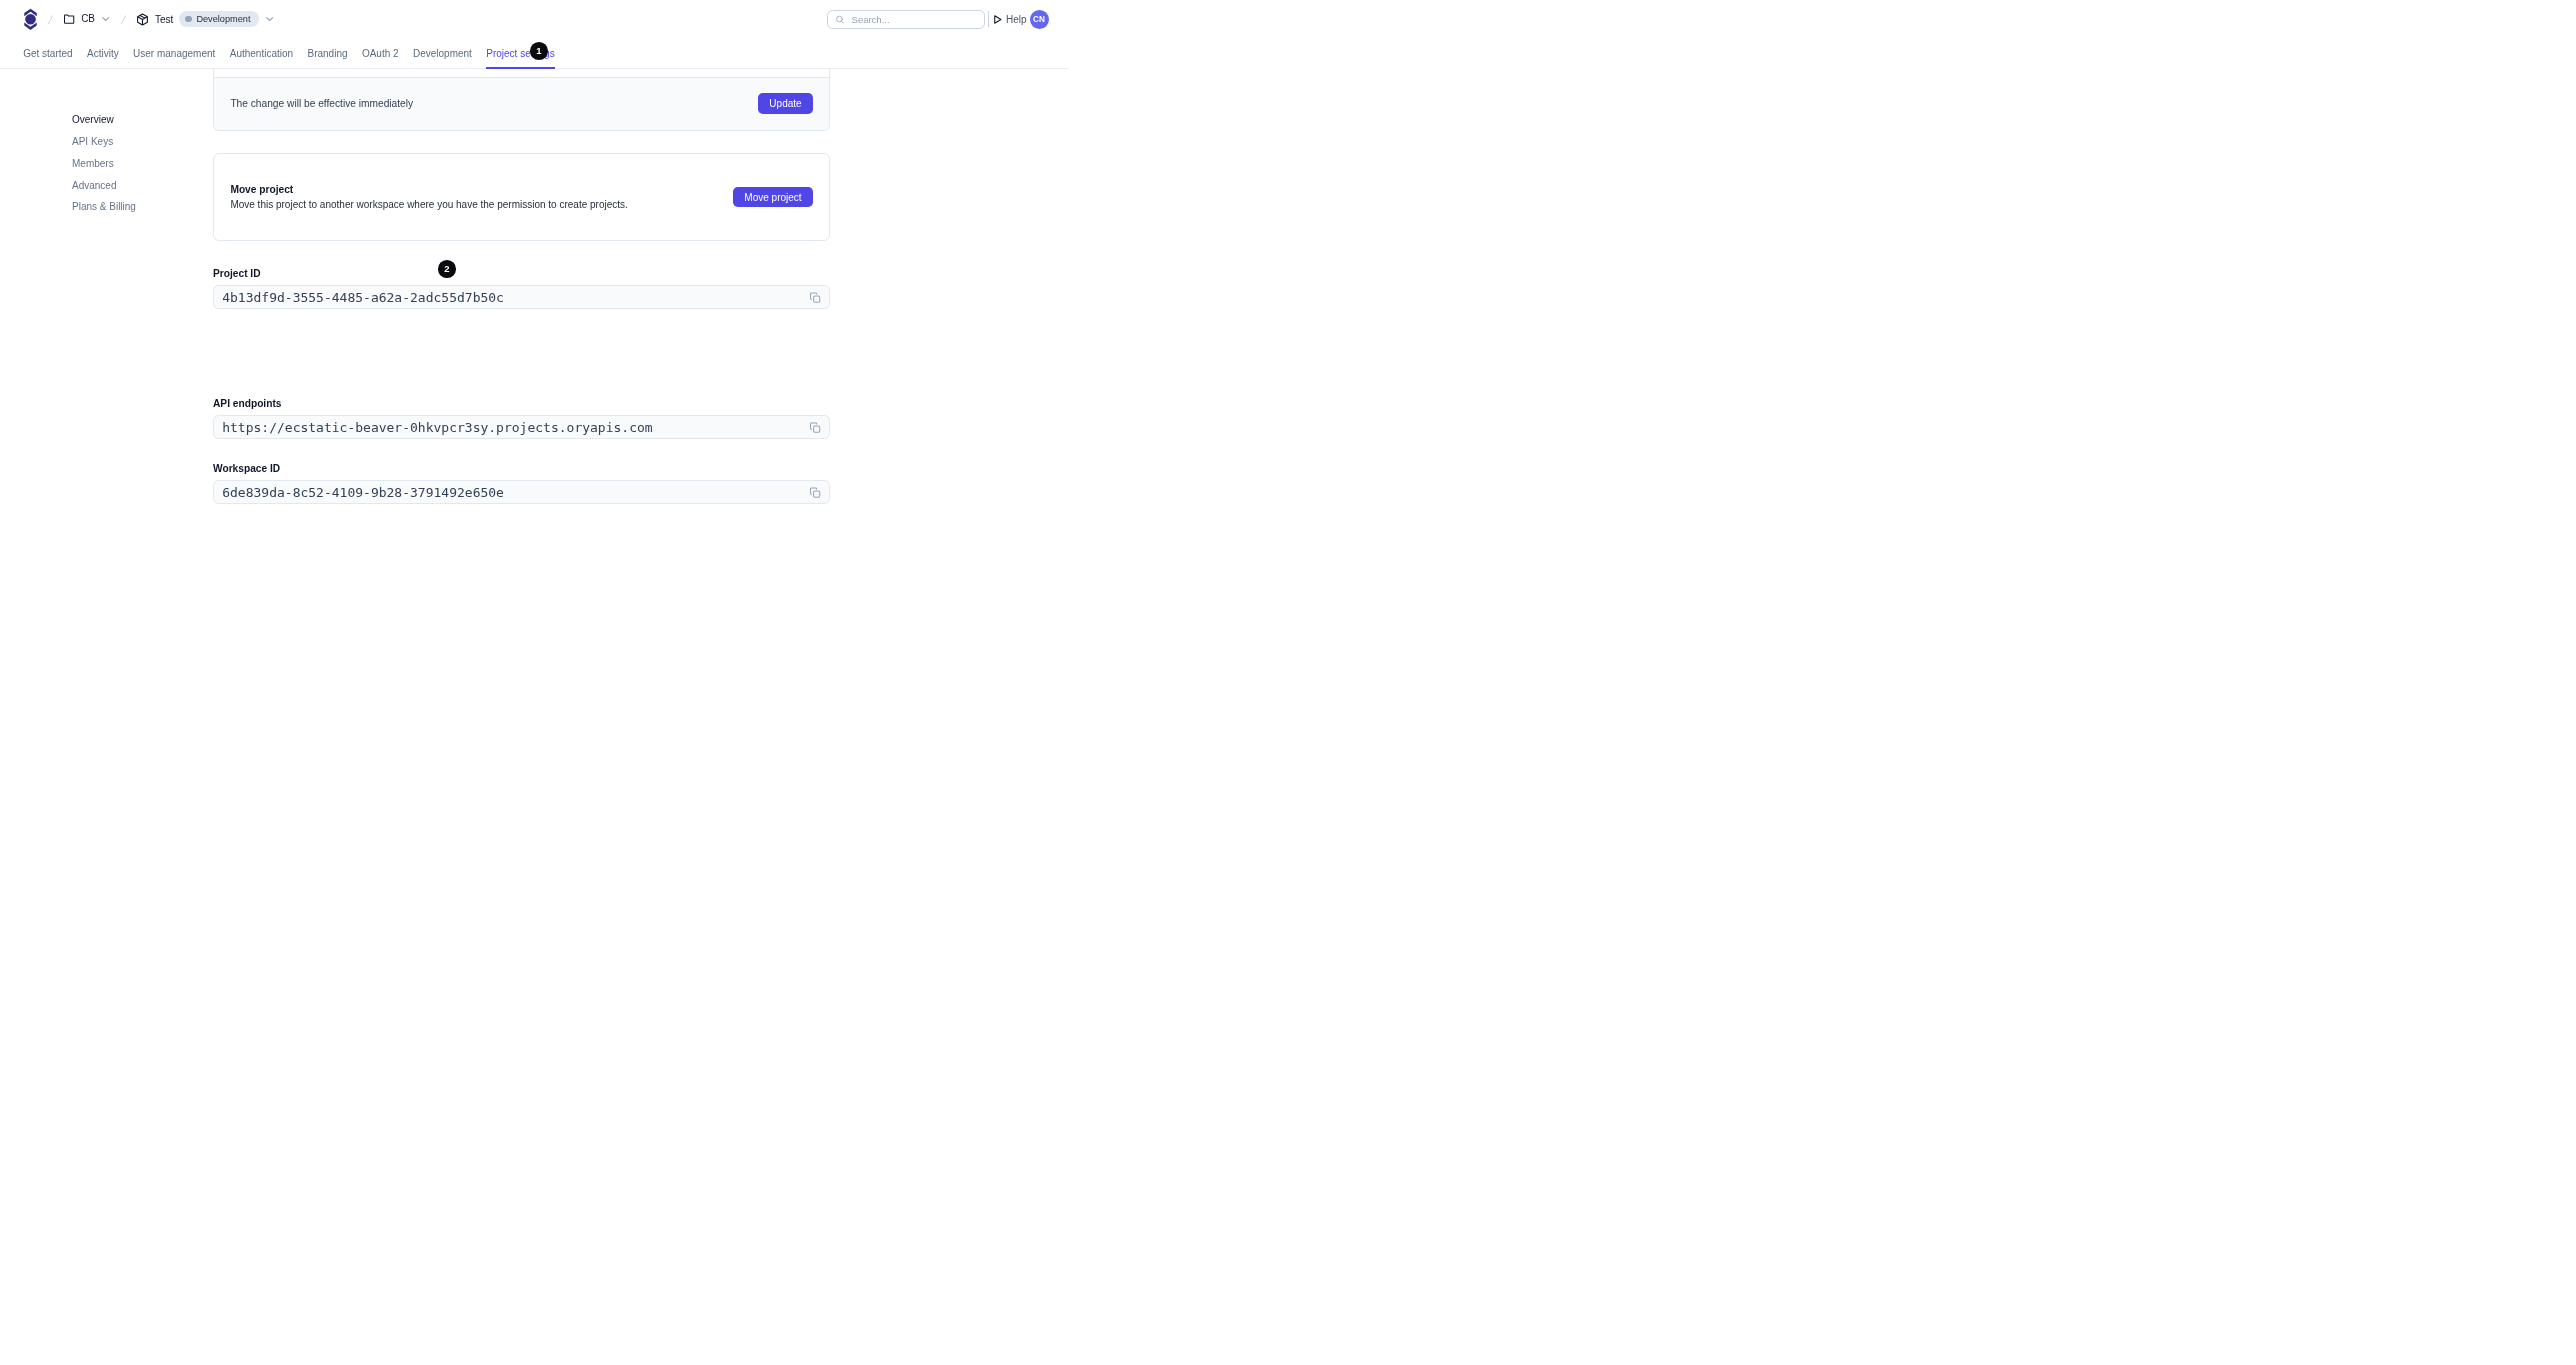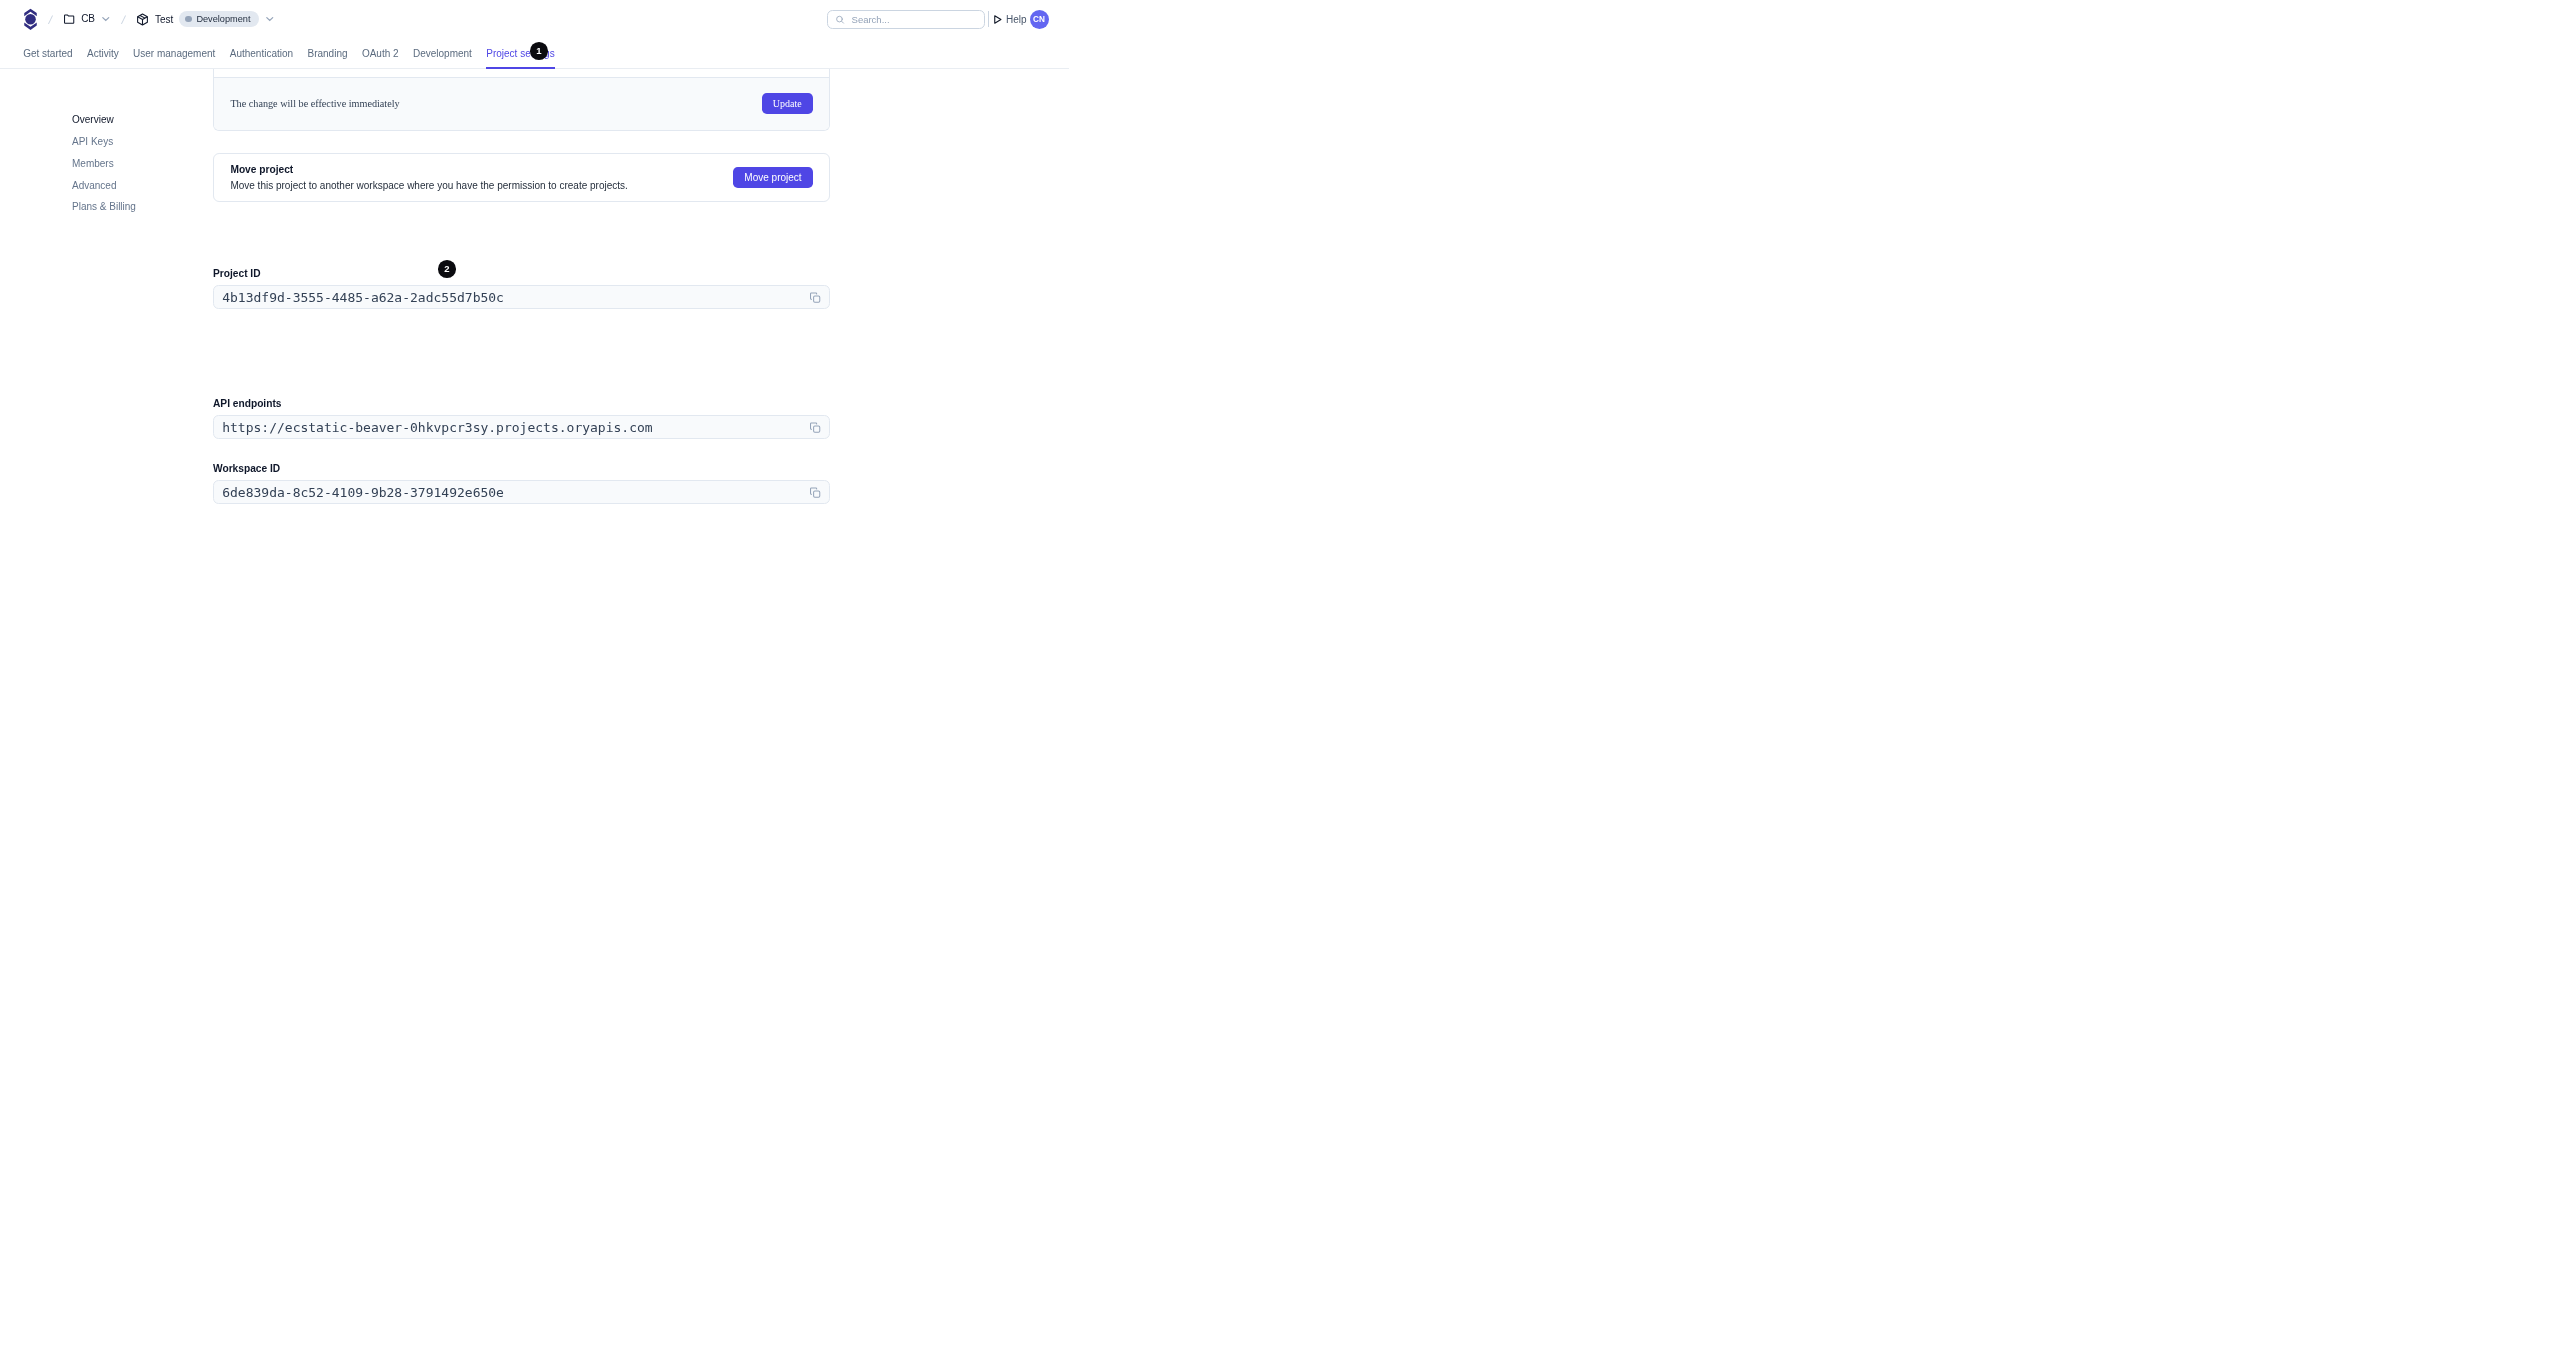--- a/index.html
+++ b/index.html
@@ -42,26 +42,26 @@
   .side-item { display:block; height:13.6px; margin-bottom:8.2px; font-size:10px; color:#64748b;
     background:none; border:none; cursor:pointer; font-family:inherit; text-align:left; padding:0; }
   .side-item.active { color:#0f172a; font-weight:500; }
 
   
   .content { position:absolute; left:213px; top:69px; width:617px; }
   .card { border:0.7px solid #e2e8f0; background:#fff; }
   .card-clipped { border-top:none; border-radius:0 0 6.1px 6.1px; overflow:hidden; }
   .clip-strip { height:7.5px; background:#fff; }
   .card-footer { height:53px; border-top:0.7px solid #e2e8f0; background:#f8fafc;
-    display:flex; align-items:center; justify-content:space-between; padding:0 16.4px;font-family:Liberation Serif, serif; }
+    display:flex; align-items:center; justify-content:space-between; padding:0 16.4px; }
   .footer-msg { font-size:10.2px; color:#334155; }
   .btn { background:#4f46e5; color:#fff; border:none; border-radius:4.8px; height:20.5px; padding:0 11px;
     font-family:inherit; font-size:10px; font-weight:500; cursor:pointer; }
 
-  .move-card { margin-top:22.5px; height:49px; border-radius:6.1px;
+  .move-card { margin-top:22.5px; height:88px; border-radius:6.1px;
     display:flex; align-items:center; justify-content:space-between; padding:0 16.4px; }
   .move-title { font-size:10.2px; font-weight:700; color:#0f172a; }
   .move-desc { font-size:10px; color:#1f2937; margin-top:4.8px; }
 
   .field-group { position:absolute; left:0; width:617px; }
   .field-label { display:block; font-size:10.2px; font-weight:700; color:#0f172a; height:13.6px; margin-bottom:3.4px; }
   .field { position:relative; height:24.5px; background:#f8fafc; border:0.7px solid #e2e8f0; border-radius:5.5px;
     display:flex; align-items:center; padding:0 27px 0 8.2px; }
   .field code { font-family:"DejaVu Sans Mono", monospace; font-size:13px; color:#334155; white-space:nowrap; }
   .copy-btn { position:absolute; right:6.1px; top:50%; transform:translateY(-50%);

